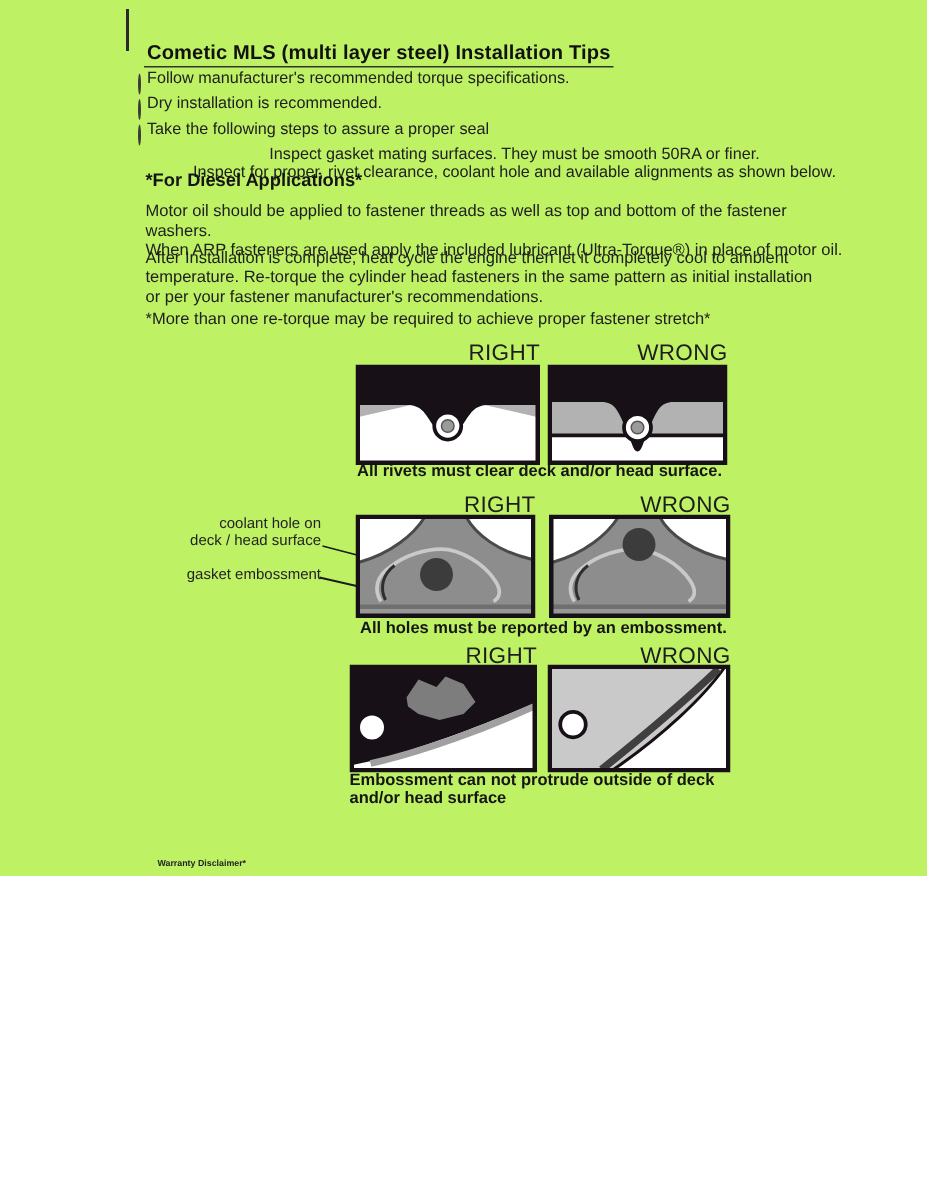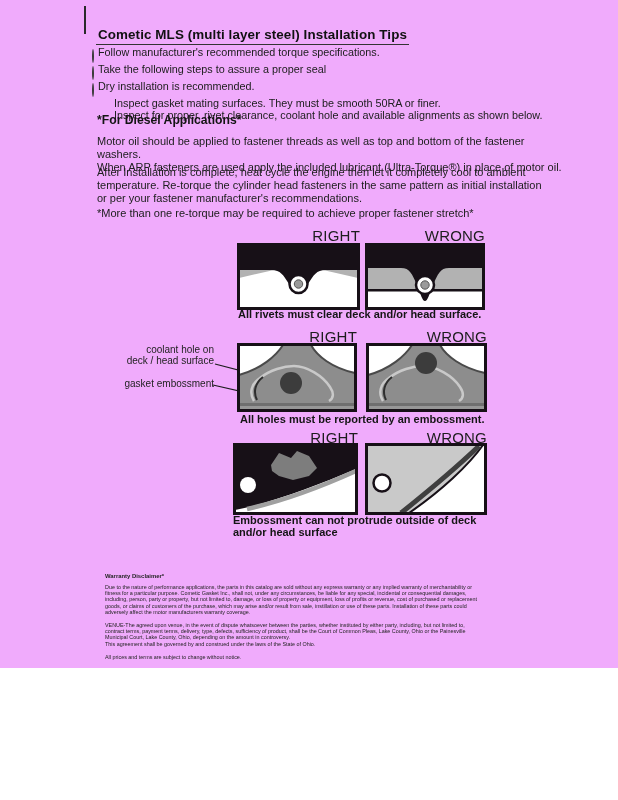--- a/index.html
+++ b/index.html
@@ -1,40 +1,40 @@
 <!DOCTYPE html>
 <html><head>
 <meta charset="utf-8">
 <style>
   * { margin: 0; padding: 0; box-sizing: border-box; }
   html, body { background: #ffffff; }
   body { font-family: "Liberation Sans", sans-serif; color: #1b1b1b; }
   .page {
     position: relative;
     width: 618px;
-    height: 668px;
-    background: #f0abfc;
+    height: 584px;
+    background: #bef264;
     overflow: hidden;
     padding-left: 16px;
   }
   .abs { position: absolute; }
   .preline { white-space: pre-line; }
 
   .scan-line { left: 84px; top: 6px; width: 2px; height: 28px; background: #2a2a2a; }
 
   .title {
     left: 96px; top: 27px;
     font-size: 13.4px; font-weight: bold; color: #111;
     border-bottom: 1.6px solid #333; padding: 0 2px 2px 2px;
     letter-spacing: 0.1px;
   }
 
   .tips { left: 92px; top: 46px; width: 480px; font-size: 10.8px; color: #202020; }
   .tip-row { display: flex; align-items: flex-start; line-height: 12.9px; }
-  .tip-row.sub { margin-left: 18px; line-height: 12.2px; }
+  .tip-row.sub { margin-left: 18px; line-height: 12.2px; justify-content: center; }
   .marker { flex: 0 0 auto; margin-top: 4px; margin-right: 4px; }
   .circ { width: 3.5px; height: 3.5px; border: 1px solid #3a3a3a; border-radius: 50%; }
   .dot  { width: 4px;   height: 4px;   background: #151515;    border-radius: 50%; }
 
   .diesel-heading { left: 97px; top: 113px; font-size: 12.2px; font-weight: bold; color: #141414; }
   .body-para { left: 97px; width: 470px; font-size: 11px; line-height: 13.2px; color: #202020; }
   .para1 { top: 135px; }
   .para2 { top: 166px; }
   .note  { top: 207px; }
 
@@ -63,25 +63,25 @@
 
   <div class="abs title">Cometic MLS (multi layer steel) Installation Tips</div>
 
   <div class="abs tips">
     <div class="tip-row">
       <span class="marker"><span class="circ"></span></span>
       <span>Follow manufacturer's recommended torque specifications.</span>
     </div>
     <div class="tip-row">
       <span class="marker"><span class="circ"></span></span>
-      <span>Take the following steps to assure a proper seal</span>
+      <span>Dry installation is recommended.</span>
     </div>
     <div class="tip-row">
       <span class="marker"><span class="circ"></span></span>
-      <span>Dry installation is recommended.</span>
+      <span>Take the following steps to assure a proper seal</span>
     </div>
     <div class="tip-row sub">
       <span class="marker"><span class="dot"></span></span>
       <span>Inspect gasket mating surfaces.  They must be smooth 50RA or finer.</span>
     </div>
     <div class="tip-row sub">
       <span class="marker"><span class="dot"></span></span>
       <span>Inspect for proper, rivet clearance, coolant hole and available alignments as shown below.</span>
     </div>
   </div>

